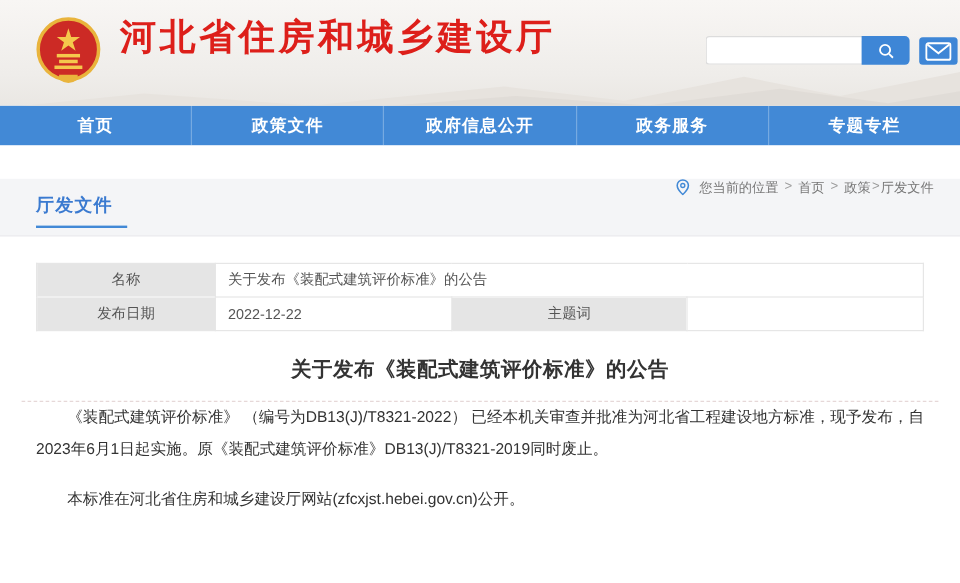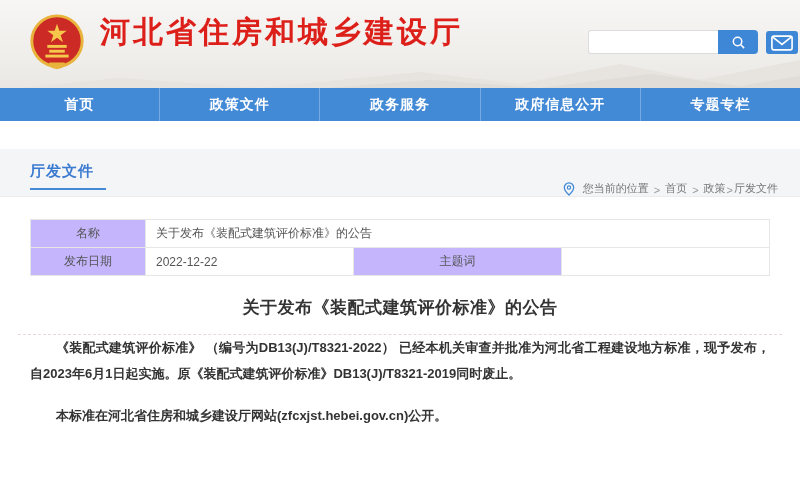--- a/index.html
+++ b/index.html
@@ -62,58 +62,58 @@
   }
   .section-title{
     position:absolute;left:30px;top:13px;color:#3a7ad0;
     font-size:15px;font-weight:bold;letter-spacing:1px;
   }
   .section-underline{
     position:absolute;left:30px;top:39px;width:76px;height:2px;background:#4289d6;
   }
   .breadcrumb{
     position:absolute;right:22px;top:0;height:100%;
-    display:flex;align-items:flex-end;font-size:11px;color:#777;
+    display:flex;align-items:flex-start;font-size:11px;color:#777;
   }
   .breadcrumb .pin{margin-right:8px;display:flex;align-items:center;}
   .breadcrumb .sep{color:#999;margin:0 5px;}
   .breadcrumb .sep.tight{margin:0 1px;}
   .breadcrumb .crumb{cursor:pointer;color:#777;}
 
   
   .content{background:#ffffff;padding-top:22px;}
   .info-table{
     width:740px;margin:0 auto;border-collapse:collapse;
     font-size:12px;color:#555;table-layout:fixed;
   }
   .info-table td{
     border:1px solid #e6e6e6;height:19px;padding:4px 10px;
     overflow:hidden;white-space:nowrap;
   }
   .info-table td.lbl{
-    background:#c4b5fd;text-align:center;color:#555;padding:4px 4px;
+    background:#e5e5e5;text-align:center;color:#555;padding:4px 21px;
   }
   .col1{width:106px;} .col2{width:190px;} .col3{width:88px;}
 
   .article-title{
     text-align:center;font-size:17px;font-weight:bold;color:#333;
     margin:20px 30px 0;letter-spacing:0.5px;
   }
   .article-meta{
     text-align:center;font-size:11px;color:#999;margin-top:16px;
   }
   .article-meta .chunk{margin:0 12px;}
   .article-meta .fs{cursor:pointer;margin:0 3px;color:#999;}
   .dashed-sep{
     border:none;border-top:1px dashed #e6d8d8;margin:15px 18px 0;height:0;
   }
   .body-text{margin:0 30px;}
   .body-text p{
     font-size:13px;color:#333;line-height:26px;text-indent:2em;
-    margin:0;text-align:justify;font-weight:bold;
+    margin:0;text-align:justify;
   }
   .body-text p + p{margin-top:16px;}
 </style>
 </head>
 <body>
 
 <div class="page">
 
   <header class="site-header">
     <svg class="mountains" viewBox="0 0 800 40" preserveAspectRatio="none">
@@ -146,22 +146,22 @@
       <svg width="22" height="16" viewBox="0 0 24 17">
         <rect x="1" y="1" width="22" height="15" rx="2" fill="none" stroke="#ffffff" stroke-width="1.8"></rect>
         <path d="M2 2 L12 10 L22 2" fill="none" stroke="#ffffff" stroke-width="1.8"></path>
       </svg>
     </div>
   </header>
 
   <nav class="main-nav">
     <div class="nav-item">首页</div>
     <div class="nav-item">政策文件</div>
+    <div class="nav-item">政府信息公开</div>
     <div class="nav-item">政务服务</div>
-    <div class="nav-item">政府信息公开</div>
     <div class="nav-item">专题专栏</div>
   </nav>
 
   <div class="subheader">
     <div class="section-title">厅发文件</div>
     <div class="section-underline"></div>
     <div class="breadcrumb">
       <span class="pin">
         <svg width="12" height="14" viewBox="0 0 12 15">
           <path d="M6 1 C3.2 1 1 3.2 1 6 C1 9.5 6 14 6 14 C6 14 11 9.5 11 6 C11 3.2 8.8 1 6 1 Z" fill="none" stroke="#4289d6" stroke-width="1.4"></path>

